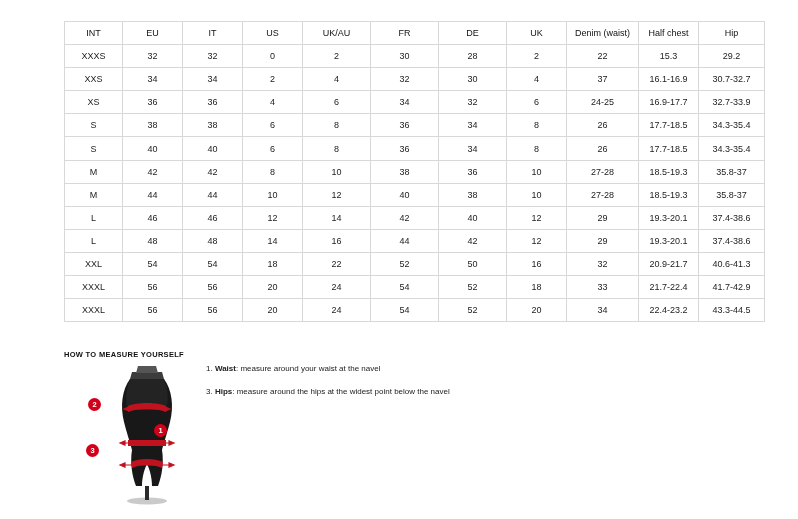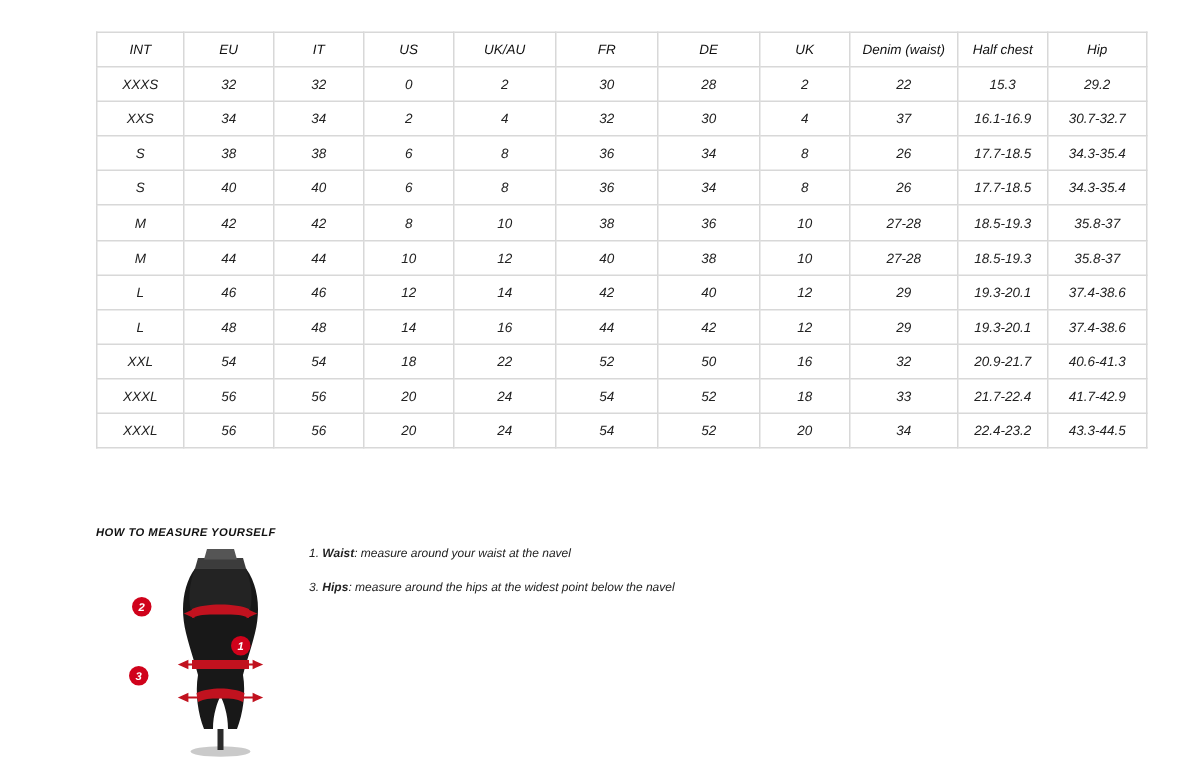--- a/index.html
+++ b/index.html
@@ -10,21 +10,20 @@
     height: 519px;
     background: #ffffff;
     font-family: "Liberation Sans", sans-serif;
     color: #1a1a1a;
   }
   #page {
     position: relative;
     width: 798px;
     height: 519px;
     overflow: hidden;
-    font-style: italic;
   }
 
   
   .table-wrap {
     position: absolute;
     left: 64px;
     top: 21px;
     width: 670px;
   }
   table.size-table {
@@ -164,20 +163,33 @@
           <td>2</td>
           <td>4</td>
           <td>32</td>
           <td>30</td>
           <td>4</td>
           <td>37</td>
           <td>16.1-16.9</td>
           <td>30.7-32.7</td>
         </tr>
         <tr>
+          <td>XS</td>
+          <td>36</td>
+          <td>36</td>
+          <td>4</td>
+          <td>6</td>
+          <td>34</td>
+          <td>32</td>
+          <td>6</td>
+          <td>24-25</td>
+          <td>16.9-17.7</td>
+          <td>32.7-33.9</td>
+        </tr>
+        <tr>
           <td>S</td>
           <td>38</td>
           <td>38</td>
           <td>6</td>
           <td>8</td>
           <td>36</td>
           <td>34</td>
           <td>8</td>
           <td>26</td>
           <td>17.7-18.5</td>

